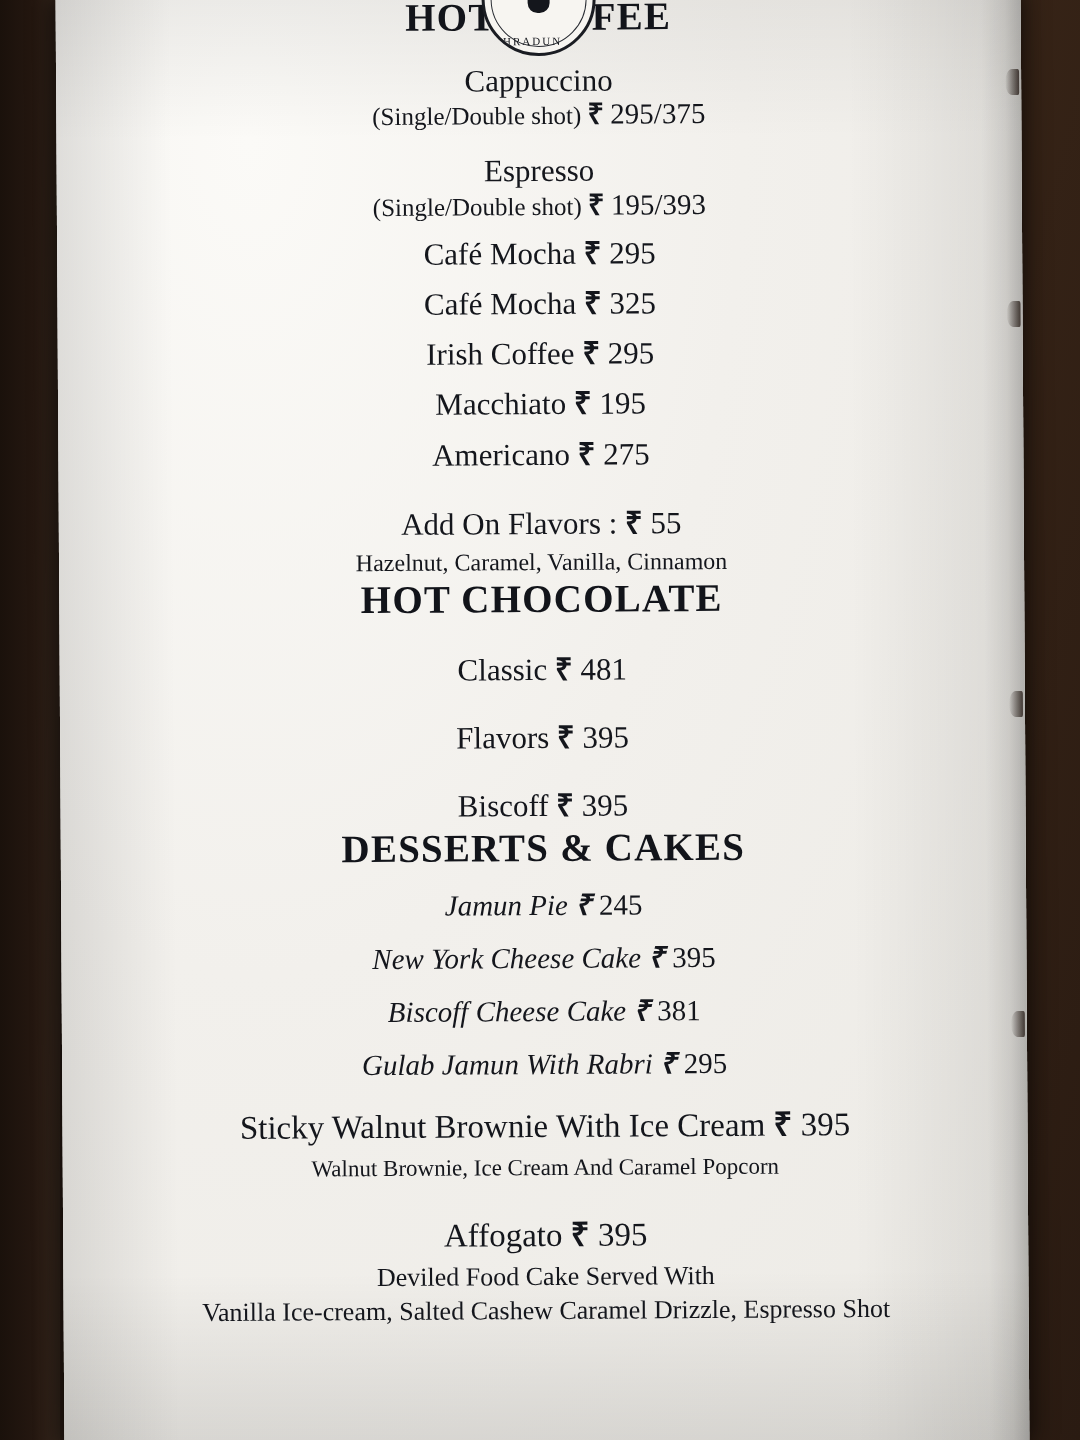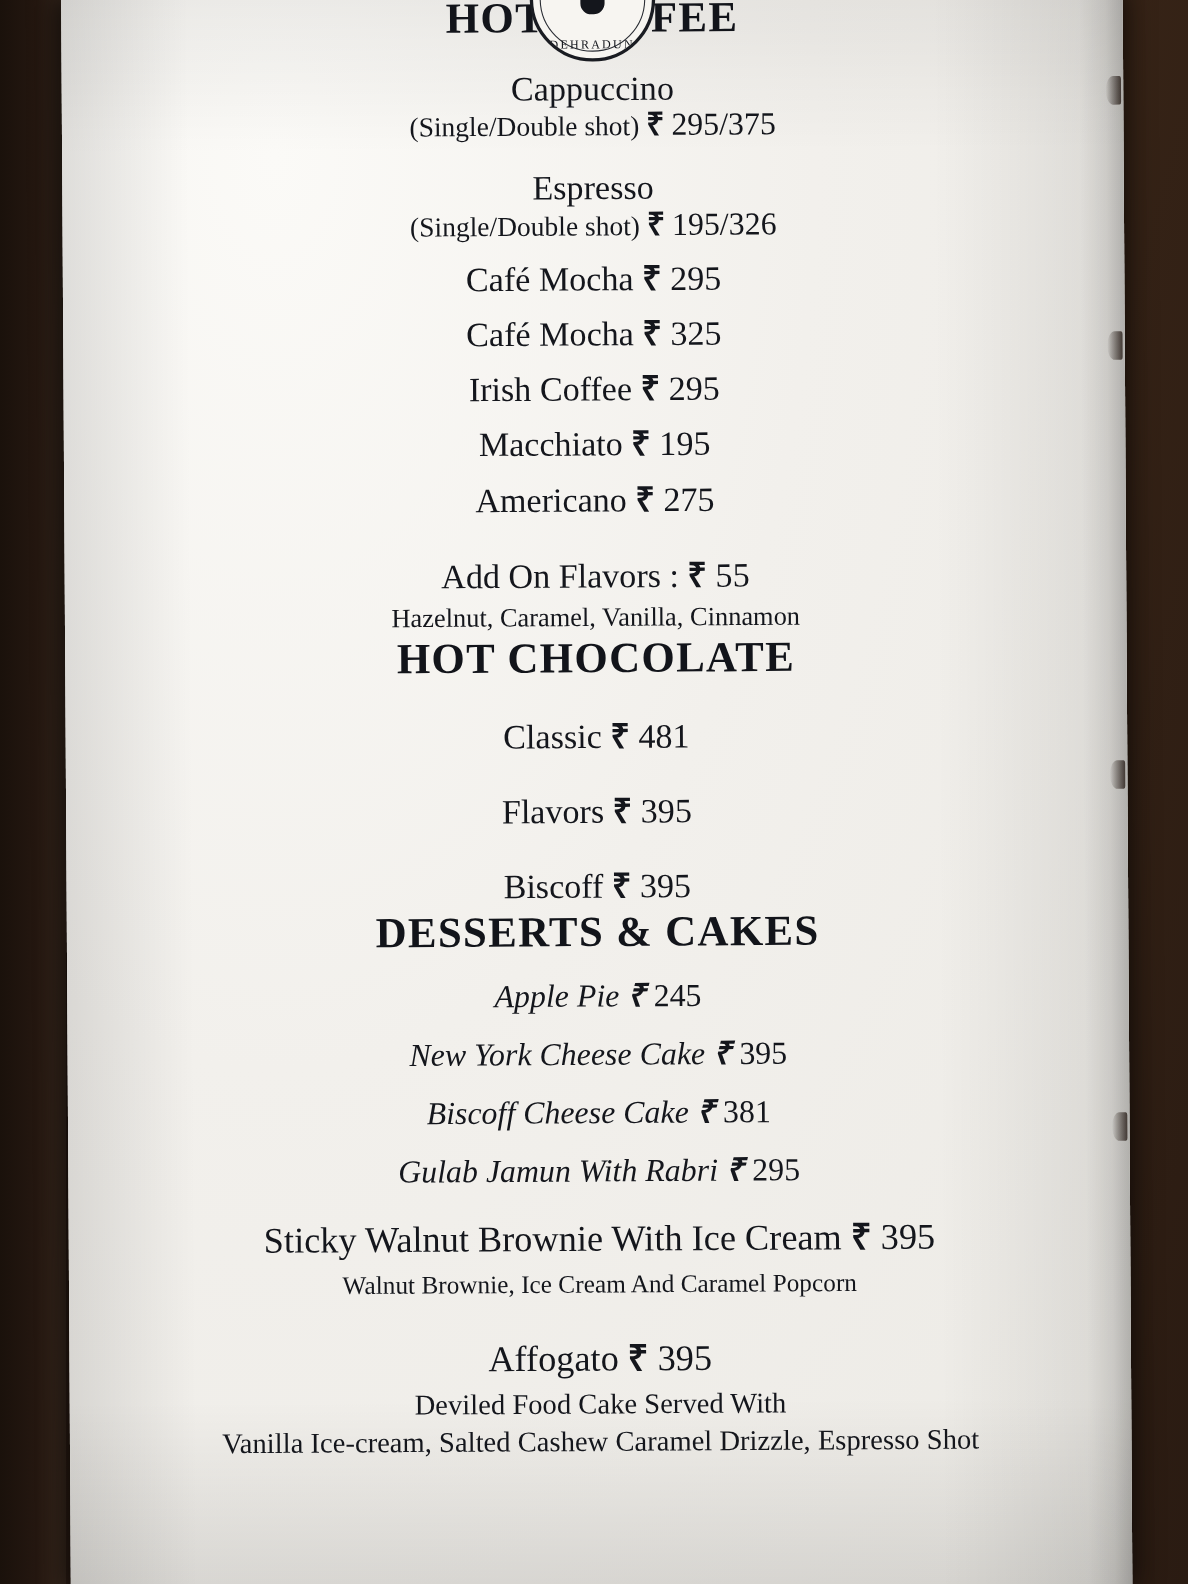--- a/index.html
+++ b/index.html
@@ -107,21 +107,20 @@
     transform: translateX(-50%);
     width: 22px;
     height: 28px;
     background: #14161c;
     border-radius: 3px 3px 10px 10px;
   }
   .logo-text {
     position: absolute;
     left: 0; right: 0;
     bottom: 6px;
-    text-align: center;
     font-size: 11px;
     letter-spacing: 2px;
     color: #14161c;
     font-family: "Liberation Serif", serif;
   }
 
   h2.section {
     font-family: "Liberation Serif", serif;
     font-weight: bold;
     font-size: 39px;
@@ -215,21 +214,21 @@
           <span class="price rupee">₹</span>
           <span class="price">295/375</span>
         </div>
       </div>
 
       <div class="item">
         <div class="stack-name">Espresso</div>
         <div class="stack-shot">
           <span>(Single/Double shot)</span>
           <span class="price rupee">₹</span>
-          <span class="price">195/326</span>
+          <span class="price">195/393</span>
         </div>
       </div>
 
       <div class="item tight">
         <span>Café Mocha</span>
         <span class="rupee">₹</span>
         <span class="price">295</span>
       </div>
 
       <div class="item tight">
@@ -277,21 +276,21 @@
       </div>
       <div class="choc-item">
         <span>Biscoff</span>
         <span class="rupee">₹</span>
         <span class="price">395</span>
       </div>
 
       <h2 class="section sec-desserts">DESSERTS &amp; CAKES</h2>
 
       <div class="dessert">
-        <span>Apple Pie</span>
+        <span>Jamun Pie</span>
         <span class="rupee">₹</span>
         <span class="price">245</span>
       </div>
       <div class="dessert">
         <span>New York Cheese Cake</span>
         <span class="rupee">₹</span>
         <span class="price">395</span>
       </div>
       <div class="dessert">
         <span>Biscoff Cheese Cake</span>

